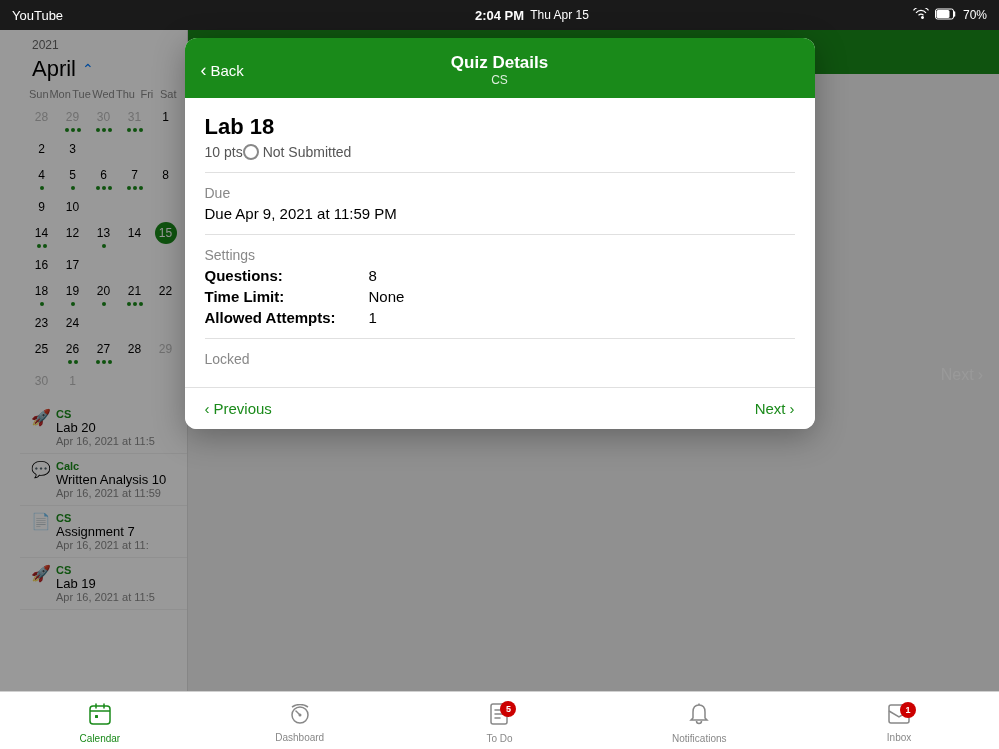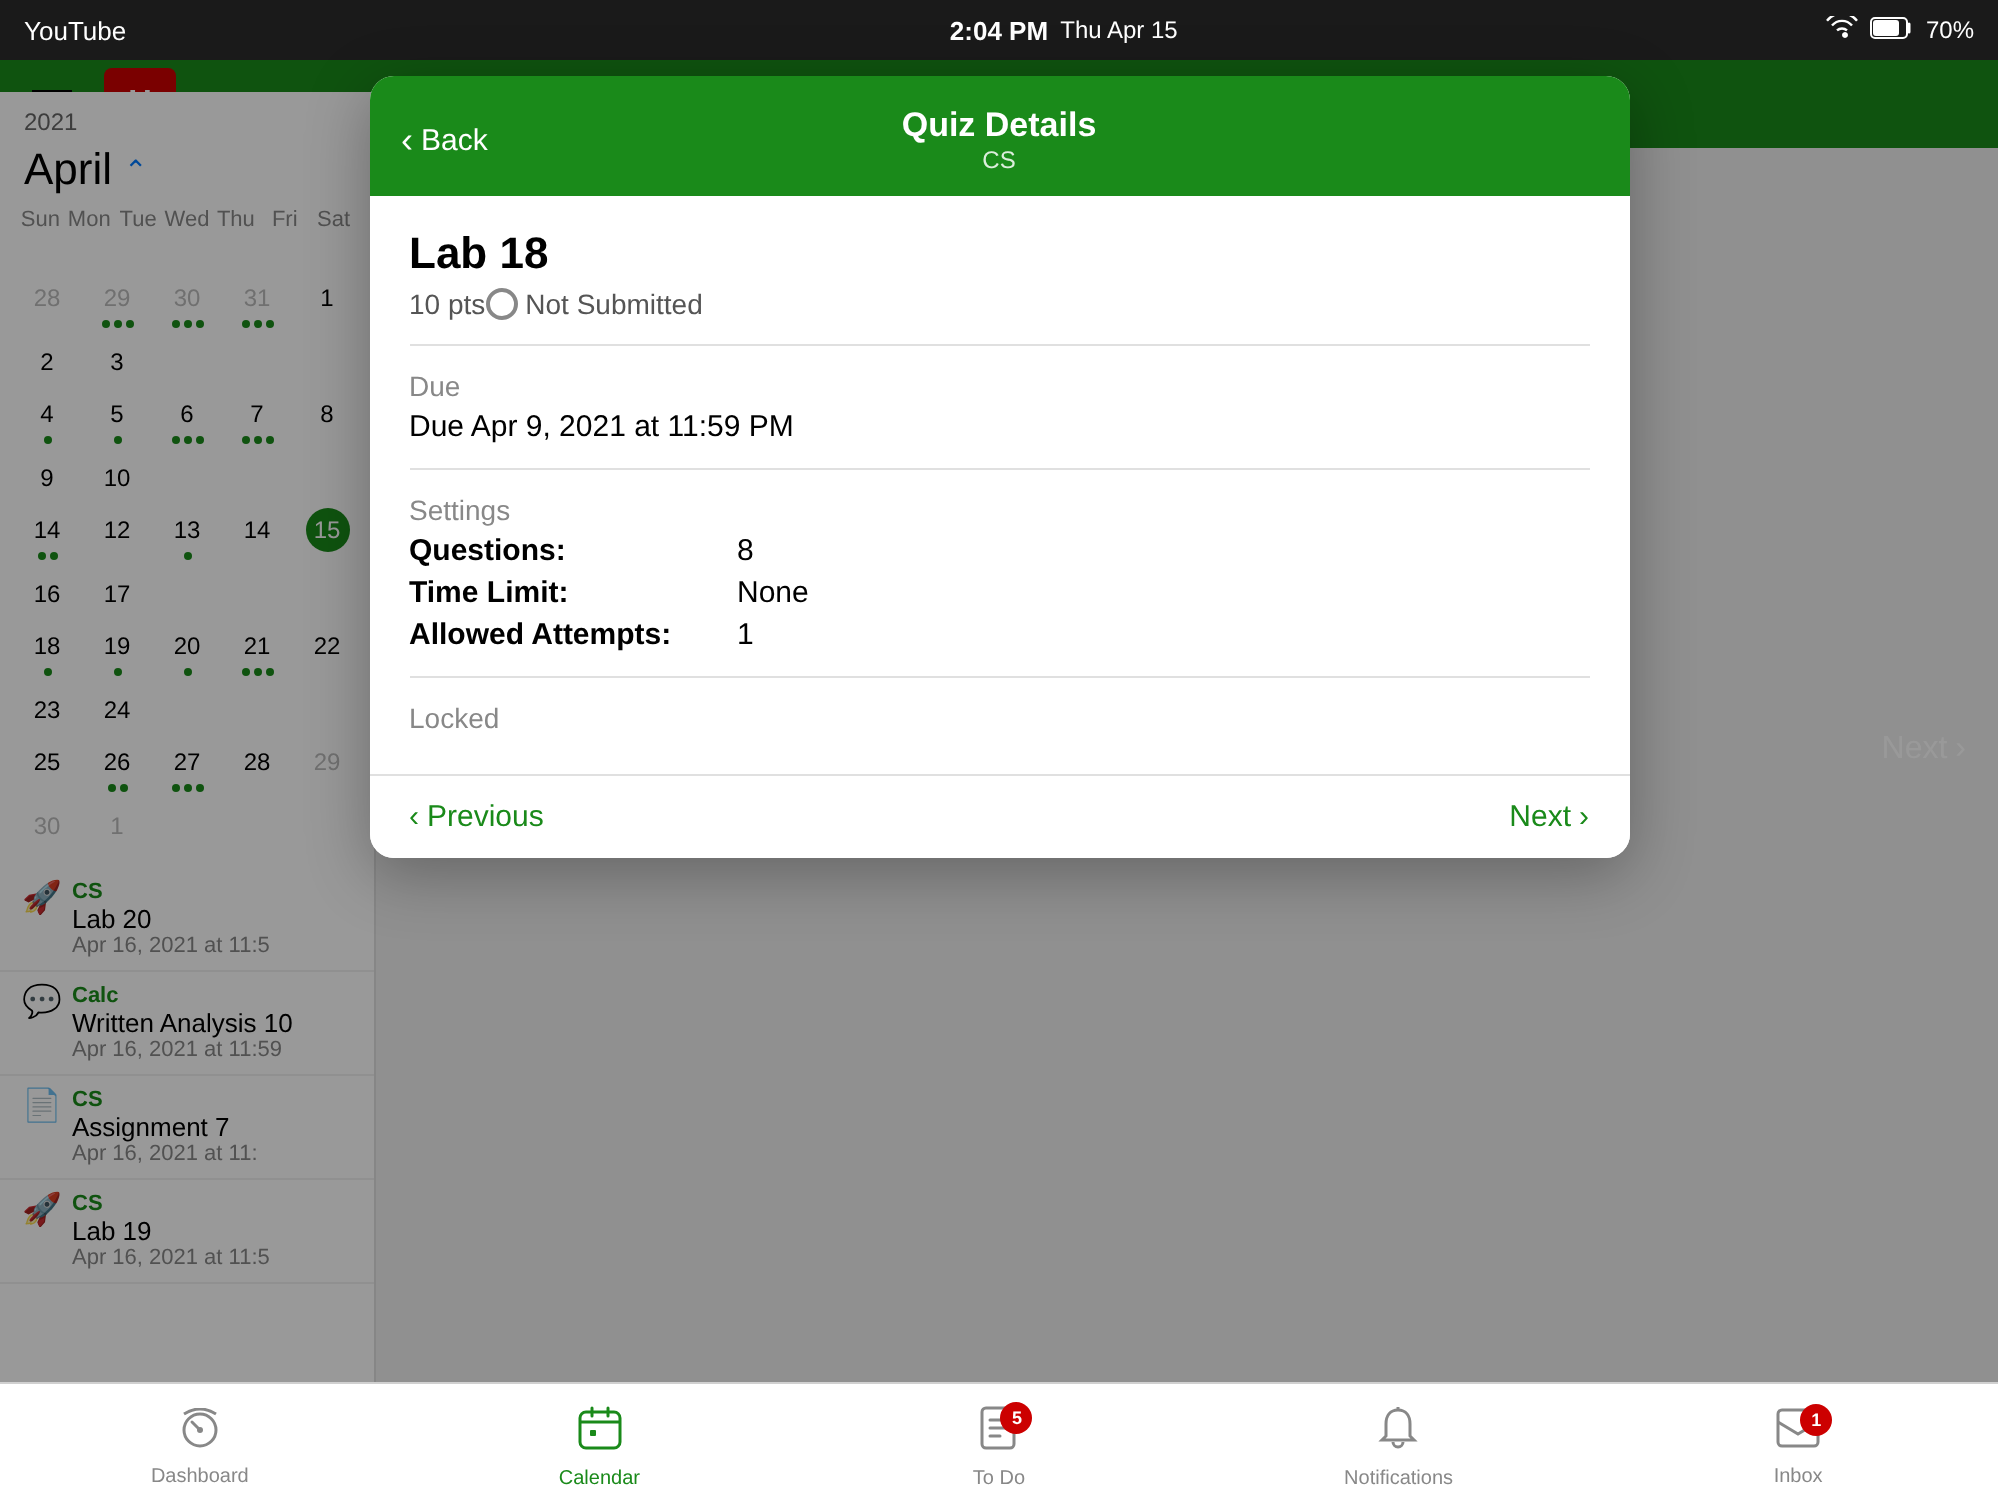--- a/index.html
+++ b/index.html
@@ -47,27 +47,28 @@
       align-items: center;
       padding: 0 16px;
       color: white;
       font-size: 18px;
       font-weight: 600;
     }
 
     
     .sidebar {
       position: absolute;
-      top: 46px;
+      top: 30px;
       left: 0;
       width: 188px;
       bottom: 58px;
       background: white;
       border-right: 1px solid #e0e0e0;
       overflow: hidden;
+      padding-left: 20px;
     }
 
     .sidebar-hamburger {
       display: flex;
       flex-direction: column;
       gap: 4px;
     }
 
     .sidebar-hamburger span {
       display: block;
@@ -113,21 +114,21 @@
     .calendar-grid {
       padding: 0 6px;
     }
 
     .calendar-day-headers {
       display: grid;
       grid-template-columns: repeat(7, 1fr);
       text-align: center;
       font-size: 11px;
       color: #888;
-      margin-bottom: 20px;
+      margin-bottom: 4px;
       padding: 0 2px;
     }
 
     .calendar-weeks {
       display: flex;
       flex-direction: column;
       gap: 0;
     }
 
     .calendar-week {
@@ -663,44 +664,44 @@
           <div class="event-title">Lab 19</div>
           <div class="event-date">Apr 16, 2021 at 11:5</div>
         </div>
       </div>
     </div>
     </div>
 </div>
 
 <div class="tab-bar">
 
+  <div class="tab-item active">
+    <div class="tab-icon">
+      <svg width="22" height="22" viewBox="0 0 22 22" fill="none">
+        <rect x="1" y="3" width="20" height="18" rx="3" stroke="#1a8a1a" stroke-width="1.5" fill="none"></rect>
+        <path d="M1 8h20" stroke="#1a8a1a" stroke-width="1.5"></path>
+        <path d="M7 1v4M15 1v4" stroke="#1a8a1a" stroke-width="1.5" stroke-linecap="round"></path>
+        <rect x="6" y="12" width="3" height="3" rx="0.5" fill="#1a8a1a"></rect>
+      </svg>
+    </div>
+    <span class="tab-label" style="color:#1a8a1a;">Calendar</span>
+  </div>
+
   <div class="tab-item">
     <div class="tab-icon">
       <svg width="22" height="20" viewBox="0 0 22 20" fill="none">
         <path d="M3 3 Q11 -2 19 3" stroke="#888" stroke-width="1.5" fill="none"></path>
         <circle cx="11" cy="11" r="8" stroke="#888" stroke-width="1.5" fill="none"></circle>
         <path d="M11 11 L7 7" stroke="#888" stroke-width="1.5" stroke-linecap="round"></path>
         <circle cx="11" cy="11" r="1.5" fill="#888"></circle>
       </svg>
     </div>
     <span class="tab-label">Dashboard</span>
   </div>
 
-  <div class="tab-item active">
-    <div class="tab-icon">
-      <svg width="22" height="22" viewBox="0 0 22 22" fill="none">
-        <rect x="1" y="3" width="20" height="18" rx="3" stroke="#1a8a1a" stroke-width="1.5" fill="none"></rect>
-        <path d="M1 8h20" stroke="#1a8a1a" stroke-width="1.5"></path>
-        <path d="M7 1v4M15 1v4" stroke="#1a8a1a" stroke-width="1.5" stroke-linecap="round"></path>
-        <rect x="6" y="12" width="3" height="3" rx="0.5" fill="#1a8a1a"></rect>
-      </svg>
-    </div>
-    <span class="tab-label" style="color:#1a8a1a;">Calendar</span>
-  </div>
-
   <div class="tab-item">
     <div class="tab-icon" style="position:relative;">
       <svg width="22" height="22" viewBox="0 0 22 22" fill="none">
         <rect x="3" y="1" width="16" height="20" rx="2" stroke="#888" stroke-width="1.5" fill="none"></rect>
         <path d="M7 7h8M7 11h8M7 15h5" stroke="#888" stroke-width="1.5" stroke-linecap="round"></path>
       </svg>
       <span class="tab-badge" style="right:-6px;top:-2px;">5</span>
     </div>
     <span class="tab-label">To Do</span>
   </div>

